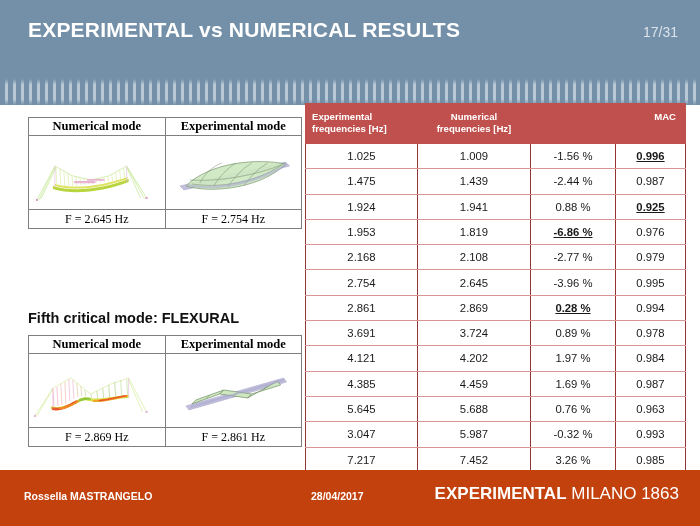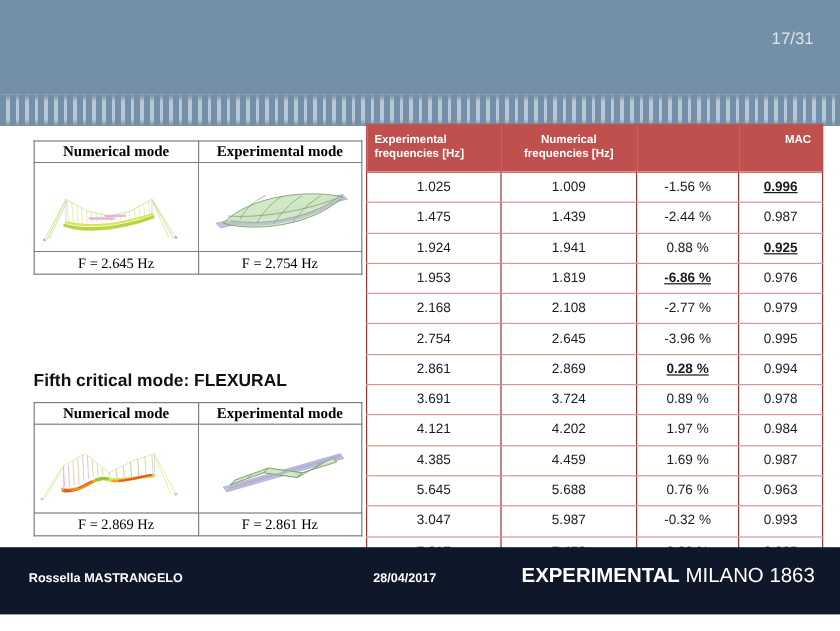--- a/index.html
+++ b/index.html
@@ -84,22 +84,22 @@
     border-top:1px solid #d99694;border-bottom:1px solid #d99694;
     border-left:1px solid #943634;border-right:1px solid #943634;
     text-align:center;background:#ffffff;
   }
   .results td.mac{text-align:center;}
   .results tr:last-child td{border-bottom:1px solid #943634;}
   .u{text-decoration:underline;font-weight:bold;}
 
   
   .footer{
-    position:absolute;left:0;bottom:14px;width:700px;height:56px;
-    background:#0f172a;
+    position:absolute;left:0;bottom:0;width:700px;height:56px;
+    background:#c2410c;
   }
   .footer-author{
     position:absolute;left:24px;top:20px;
     font-size:10.5px;font-weight:bold;color:#ffffff;
   }
   .footer-date{
     position:absolute;left:311px;top:20px;
     font-size:10.5px;font-weight:bold;color:#ffffff;
   }
   .footer-brand{
@@ -108,20 +108,21 @@
   }
   .footer-brand b{font-weight:bold;}
   .footer-brand span{font-weight:normal;}
 </style>
 </head>
 <body>
 
 <div class="slide">
 
   <div class="header">
+    <div class="header-title">EXPERIMENTAL vs NUMERICAL RESULTS</div>
     <div class="header-page">17/31</div>
   </div>
   <div class="header-stripes"></div>
   <div class="stripe-fade"></div>
 
   <div class="mode-block" style="left:28px;top:117px;">
     <table class="mode-table">
       <tbody>
           <tr>
         <td class="mode-head">Numerical mode</td>

